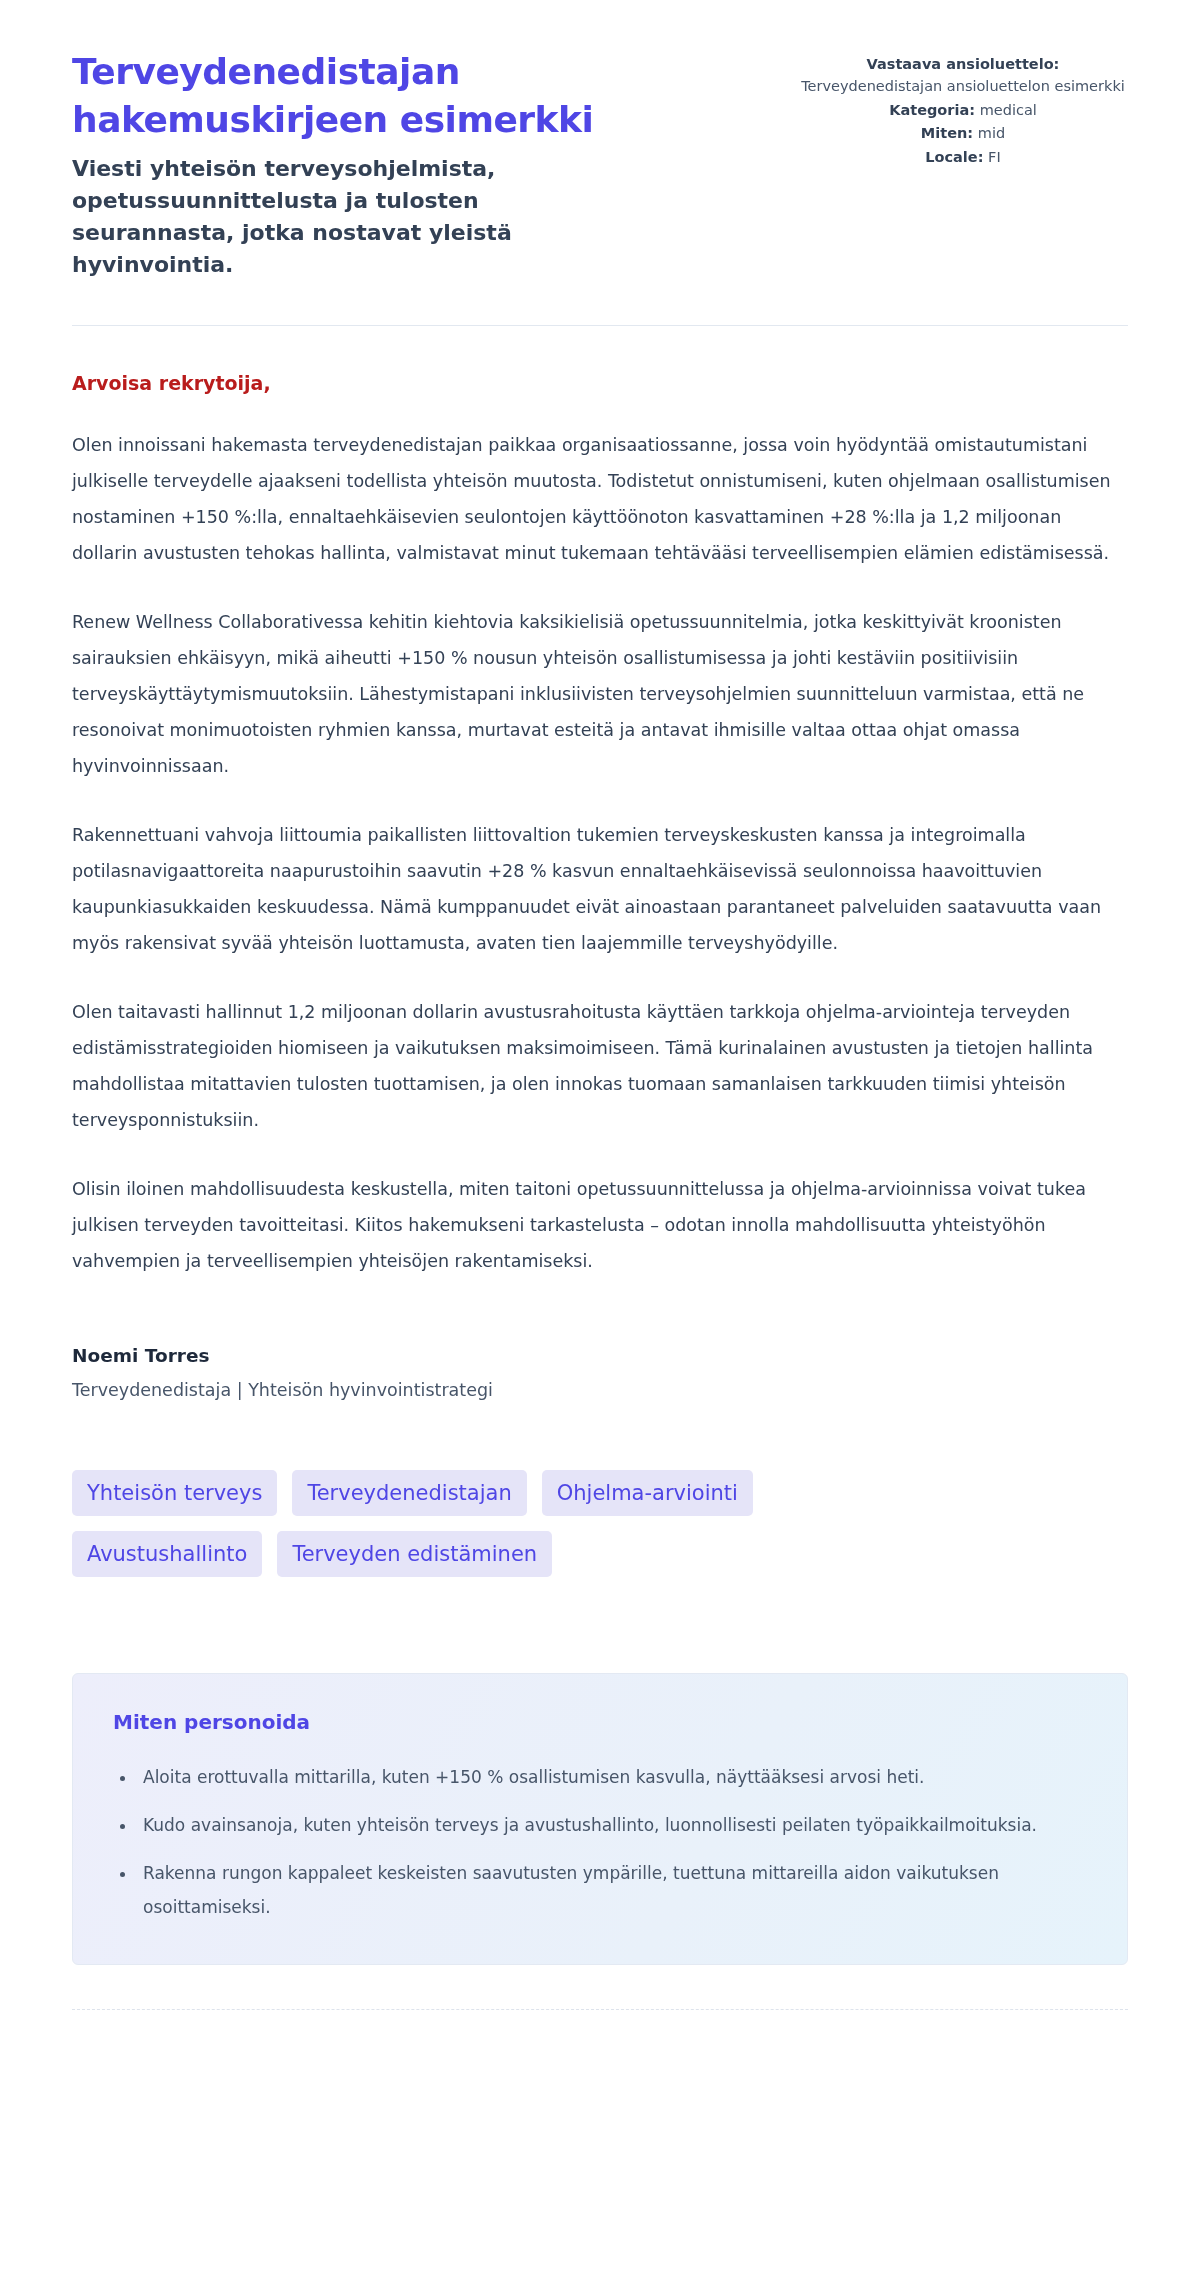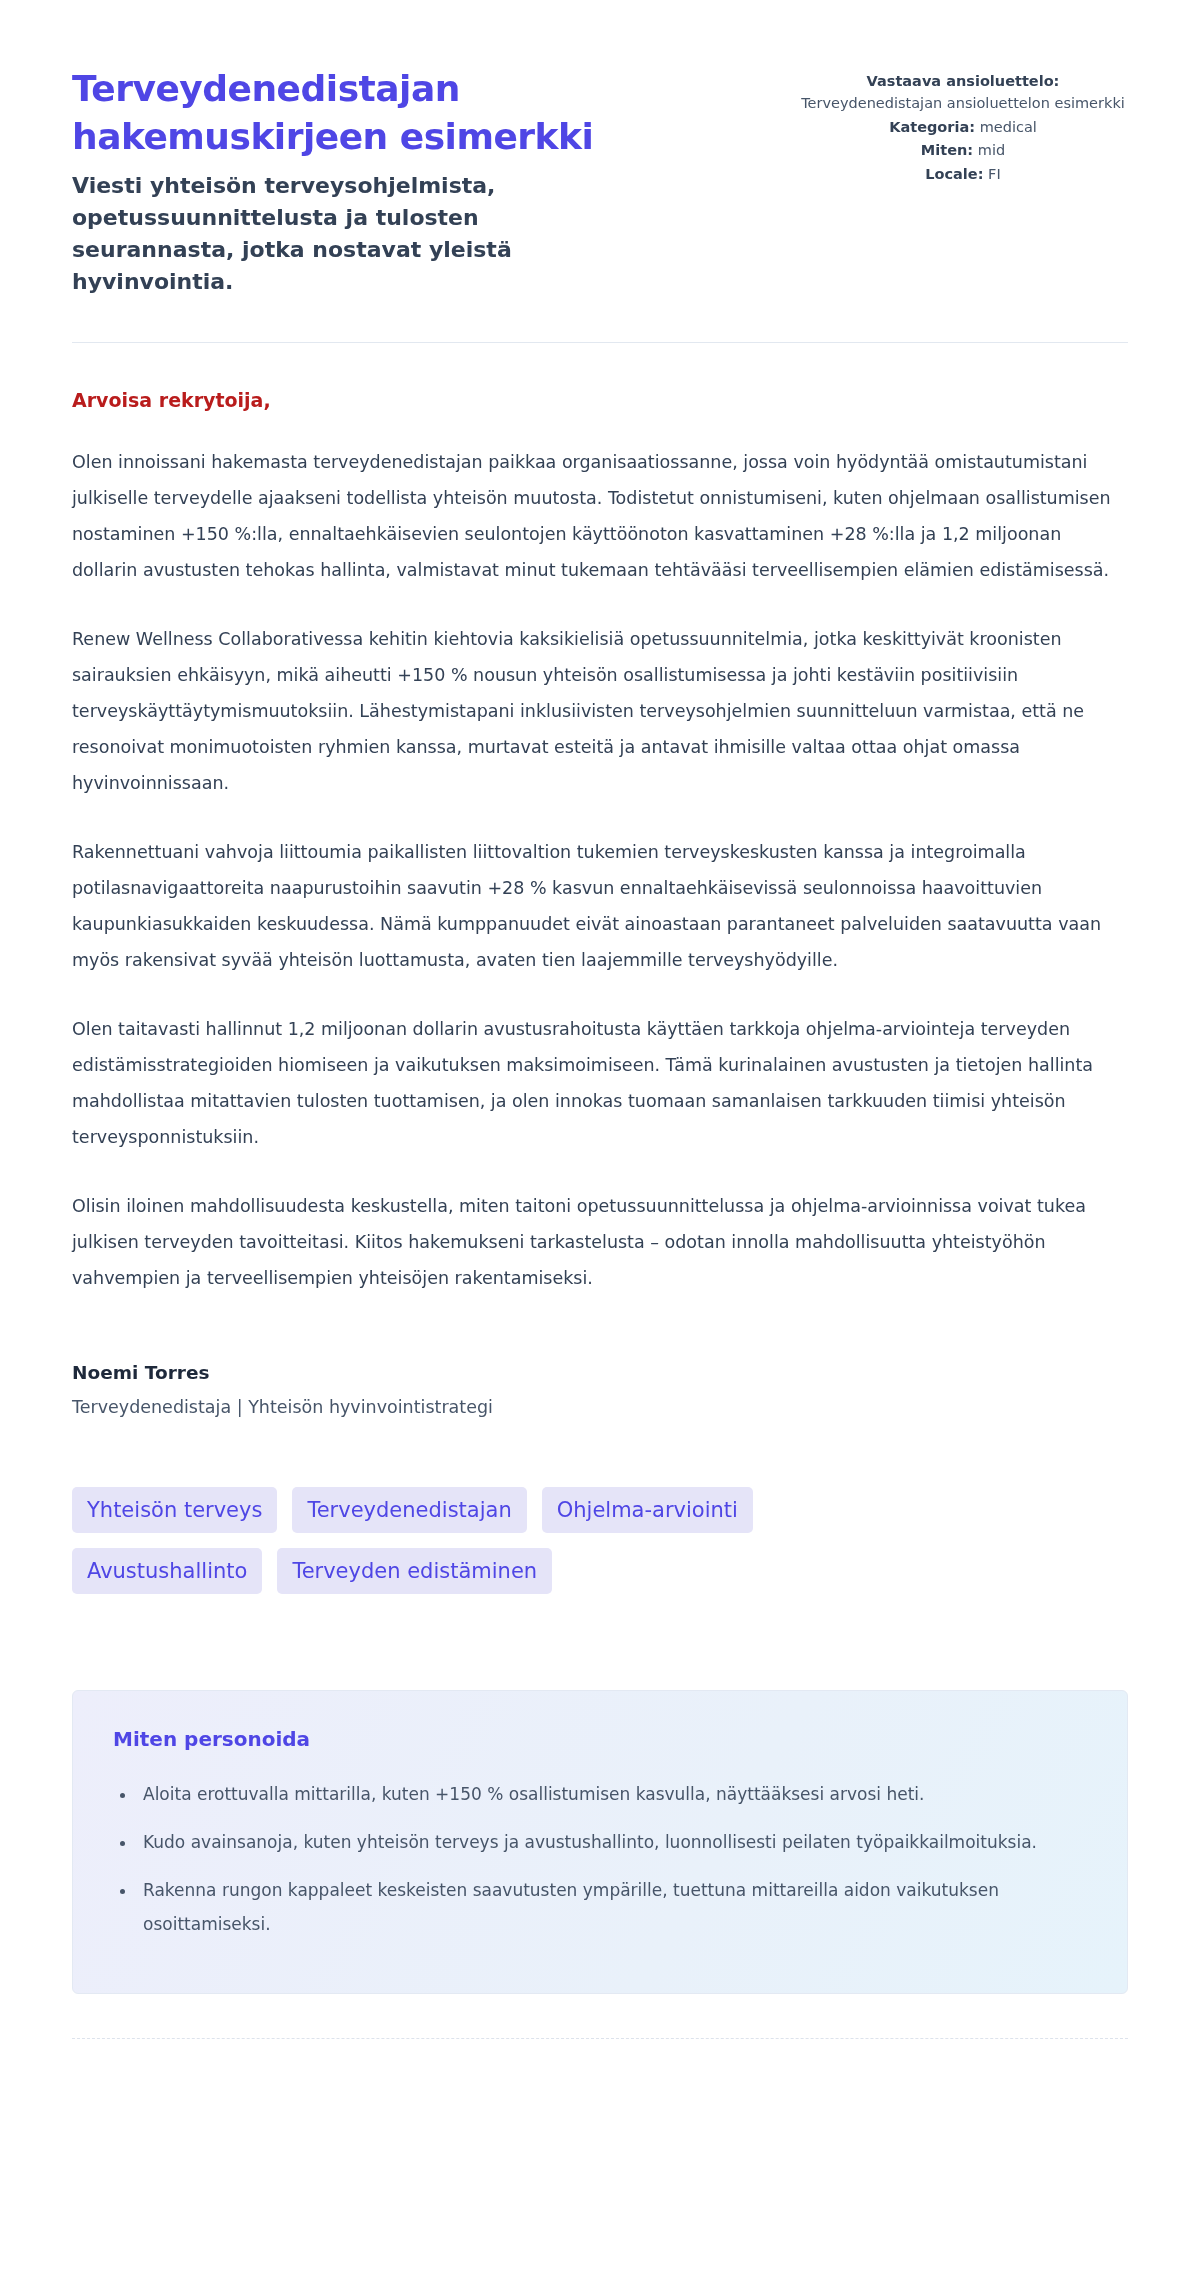--- a/index.html
+++ b/index.html
@@ -3,21 +3,21 @@
 <meta charset="utf-8">
 <style>
   * { margin: 0; padding: 0; box-sizing: border-box; }
   html, body {
     background: #ffffff;
     font-family: "DejaVu Sans", "Liberation Sans", sans-serif;
     color: #334155;
   }
   .page {
     width: 1056px;
-    margin: 17px auto;
+    margin: 0 auto;
     padding-top: 48px;
     padding-bottom: 40px;
   }
   
   .header {
     display: flex;
     justify-content: space-between;
     align-items: flex-start;
     gap: 40px;
   }
@@ -93,21 +93,21 @@
     font-size: 21px;
     padding: 11px 15px;
     border-radius: 5px;
     white-space: nowrap;
   }
   
   .tips-box {
     margin-top: 96px;
     border: 1px solid #e3e9f3;
     border-radius: 6px;
-    padding: 36px 40px 52px 40px;
+    padding: 36px 40px 40px 40px;
     background: linear-gradient(120deg, #edeefb 0%, #e9f1fa 60%, #e6f3fb 100%);
   }
   .tips-title {
     font-size: 20px;
     font-weight: bold;
     color: #4f46e5;
   }
   .tips-list {
     margin-top: 26px;
     padding-left: 24px;

